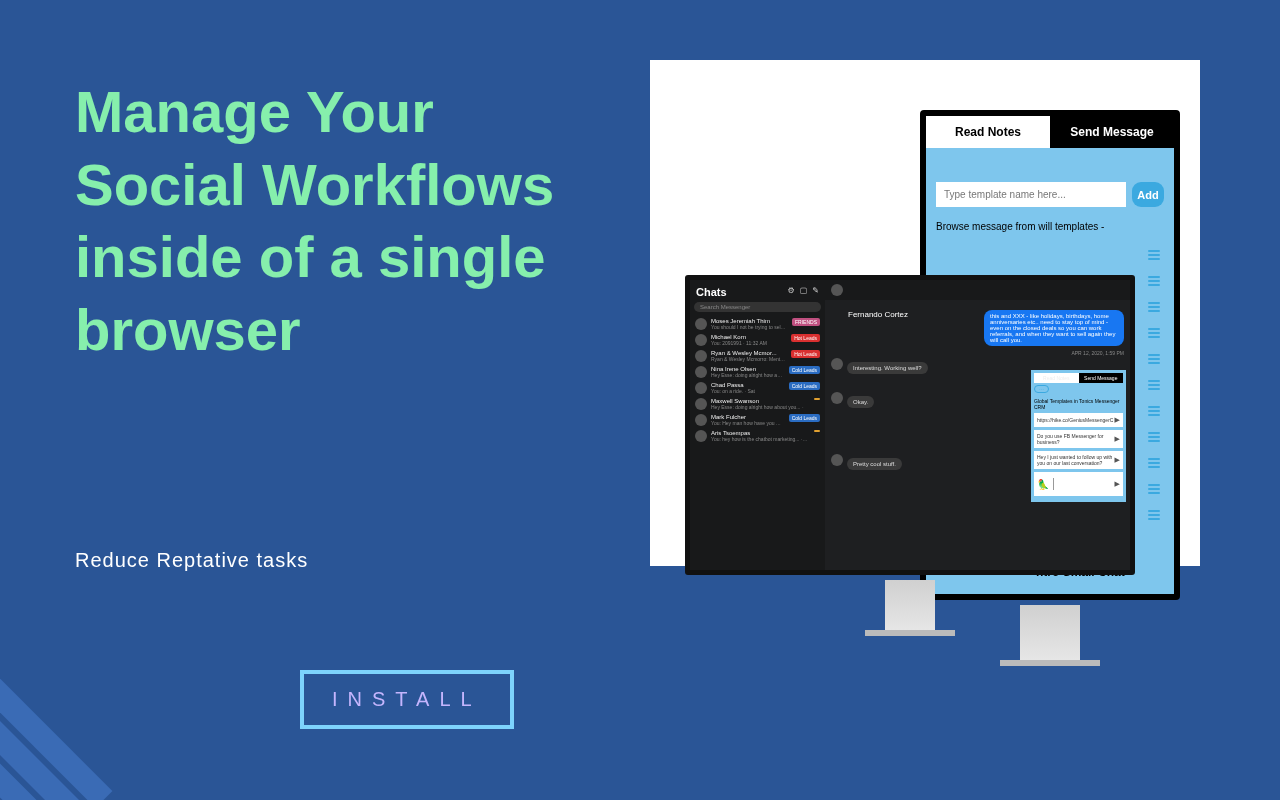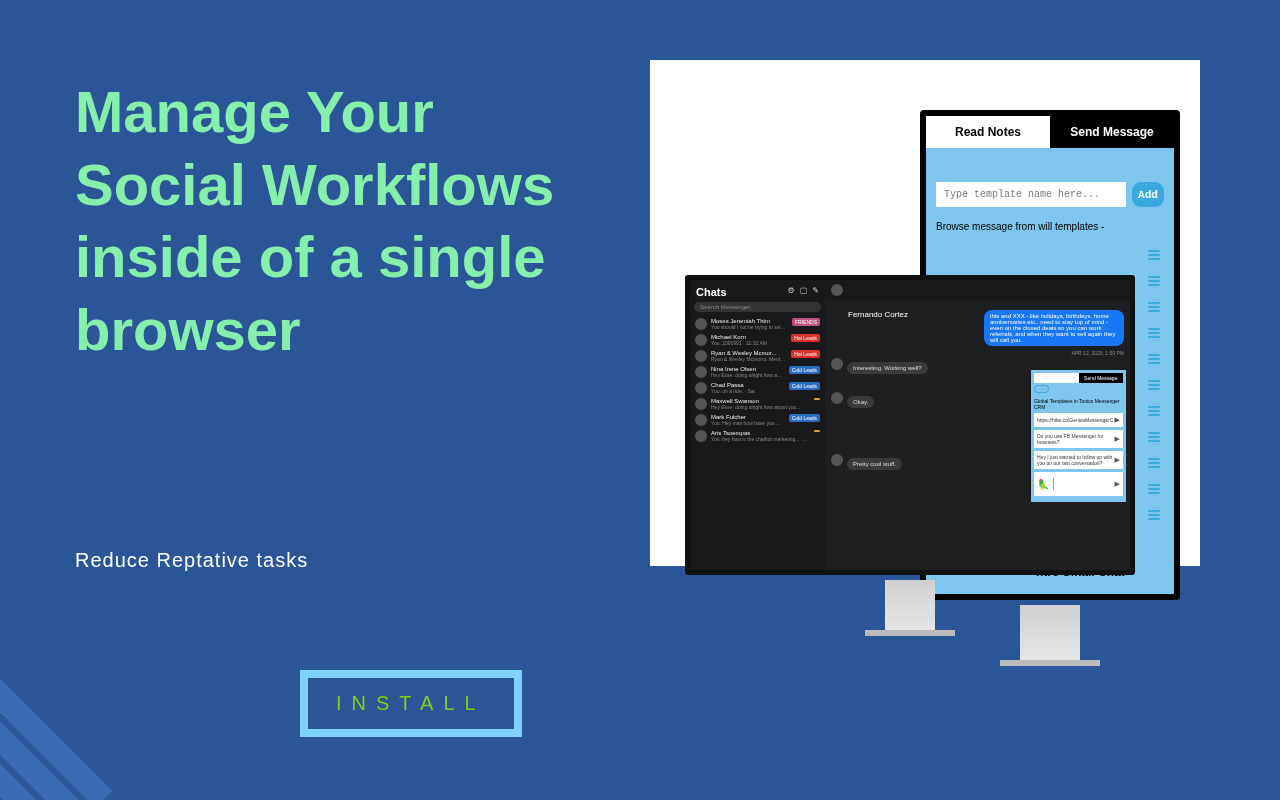--- a/index.html
+++ b/index.html
@@ -26,22 +26,22 @@
   left: 75px;
   top: 549px;
   color: #fff;
   font-size: 20px;
   letter-spacing: 1px;
 }
 .install-btn {
   position: absolute;
   left: 300px;
   top: 670px;
-  border: 8px solid #7dd3fc;
-  color: #84cc16;
+  border: 4px solid #7dd3fc;
+  color: #c4b5fd;
   padding: 14px 28px;
   font-size: 20px;
   letter-spacing: 10px;
   background: transparent;
   cursor: pointer;
 }
 .stripes {
   position: absolute;
   left: -30px;
   bottom: -50px;
@@ -98,21 +98,21 @@
   flex: 1;
   display: flex;
   align-items: center;
   justify-content: center;
   font-size: 12px;
   font-weight: 700;
 }
 .panel-tab.light { background: #fff; color: #000; }
 .panel-tab.dark { background: #000; color: #fff; }
 .panel-body { padding: 10px; }
-.panel-input-row { display: flex; gap: 6px; margin: 24px 0 14px 0; font-family: Liberation Mono, monospace; }
+.panel-input-row { display: flex; gap: 6px; margin: 24px 0 14px 0; }
 .panel-input {
   flex: 1; background: #fff; padding: 7px 8px; font-size: 10px; color: #777;
 }
 .panel-add {
   width: 32px; background: #3ba9e0; color: #fff; display: flex;
   align-items: center; justify-content: center; font-weight: 700; font-size: 11px; border-radius: 9px;
 }
 .panel-browse { font-size: 10px; color: #000; margin-bottom: 10px; }
 .panel-row {
   display: flex; align-items: center; justify-content: flex-end;

